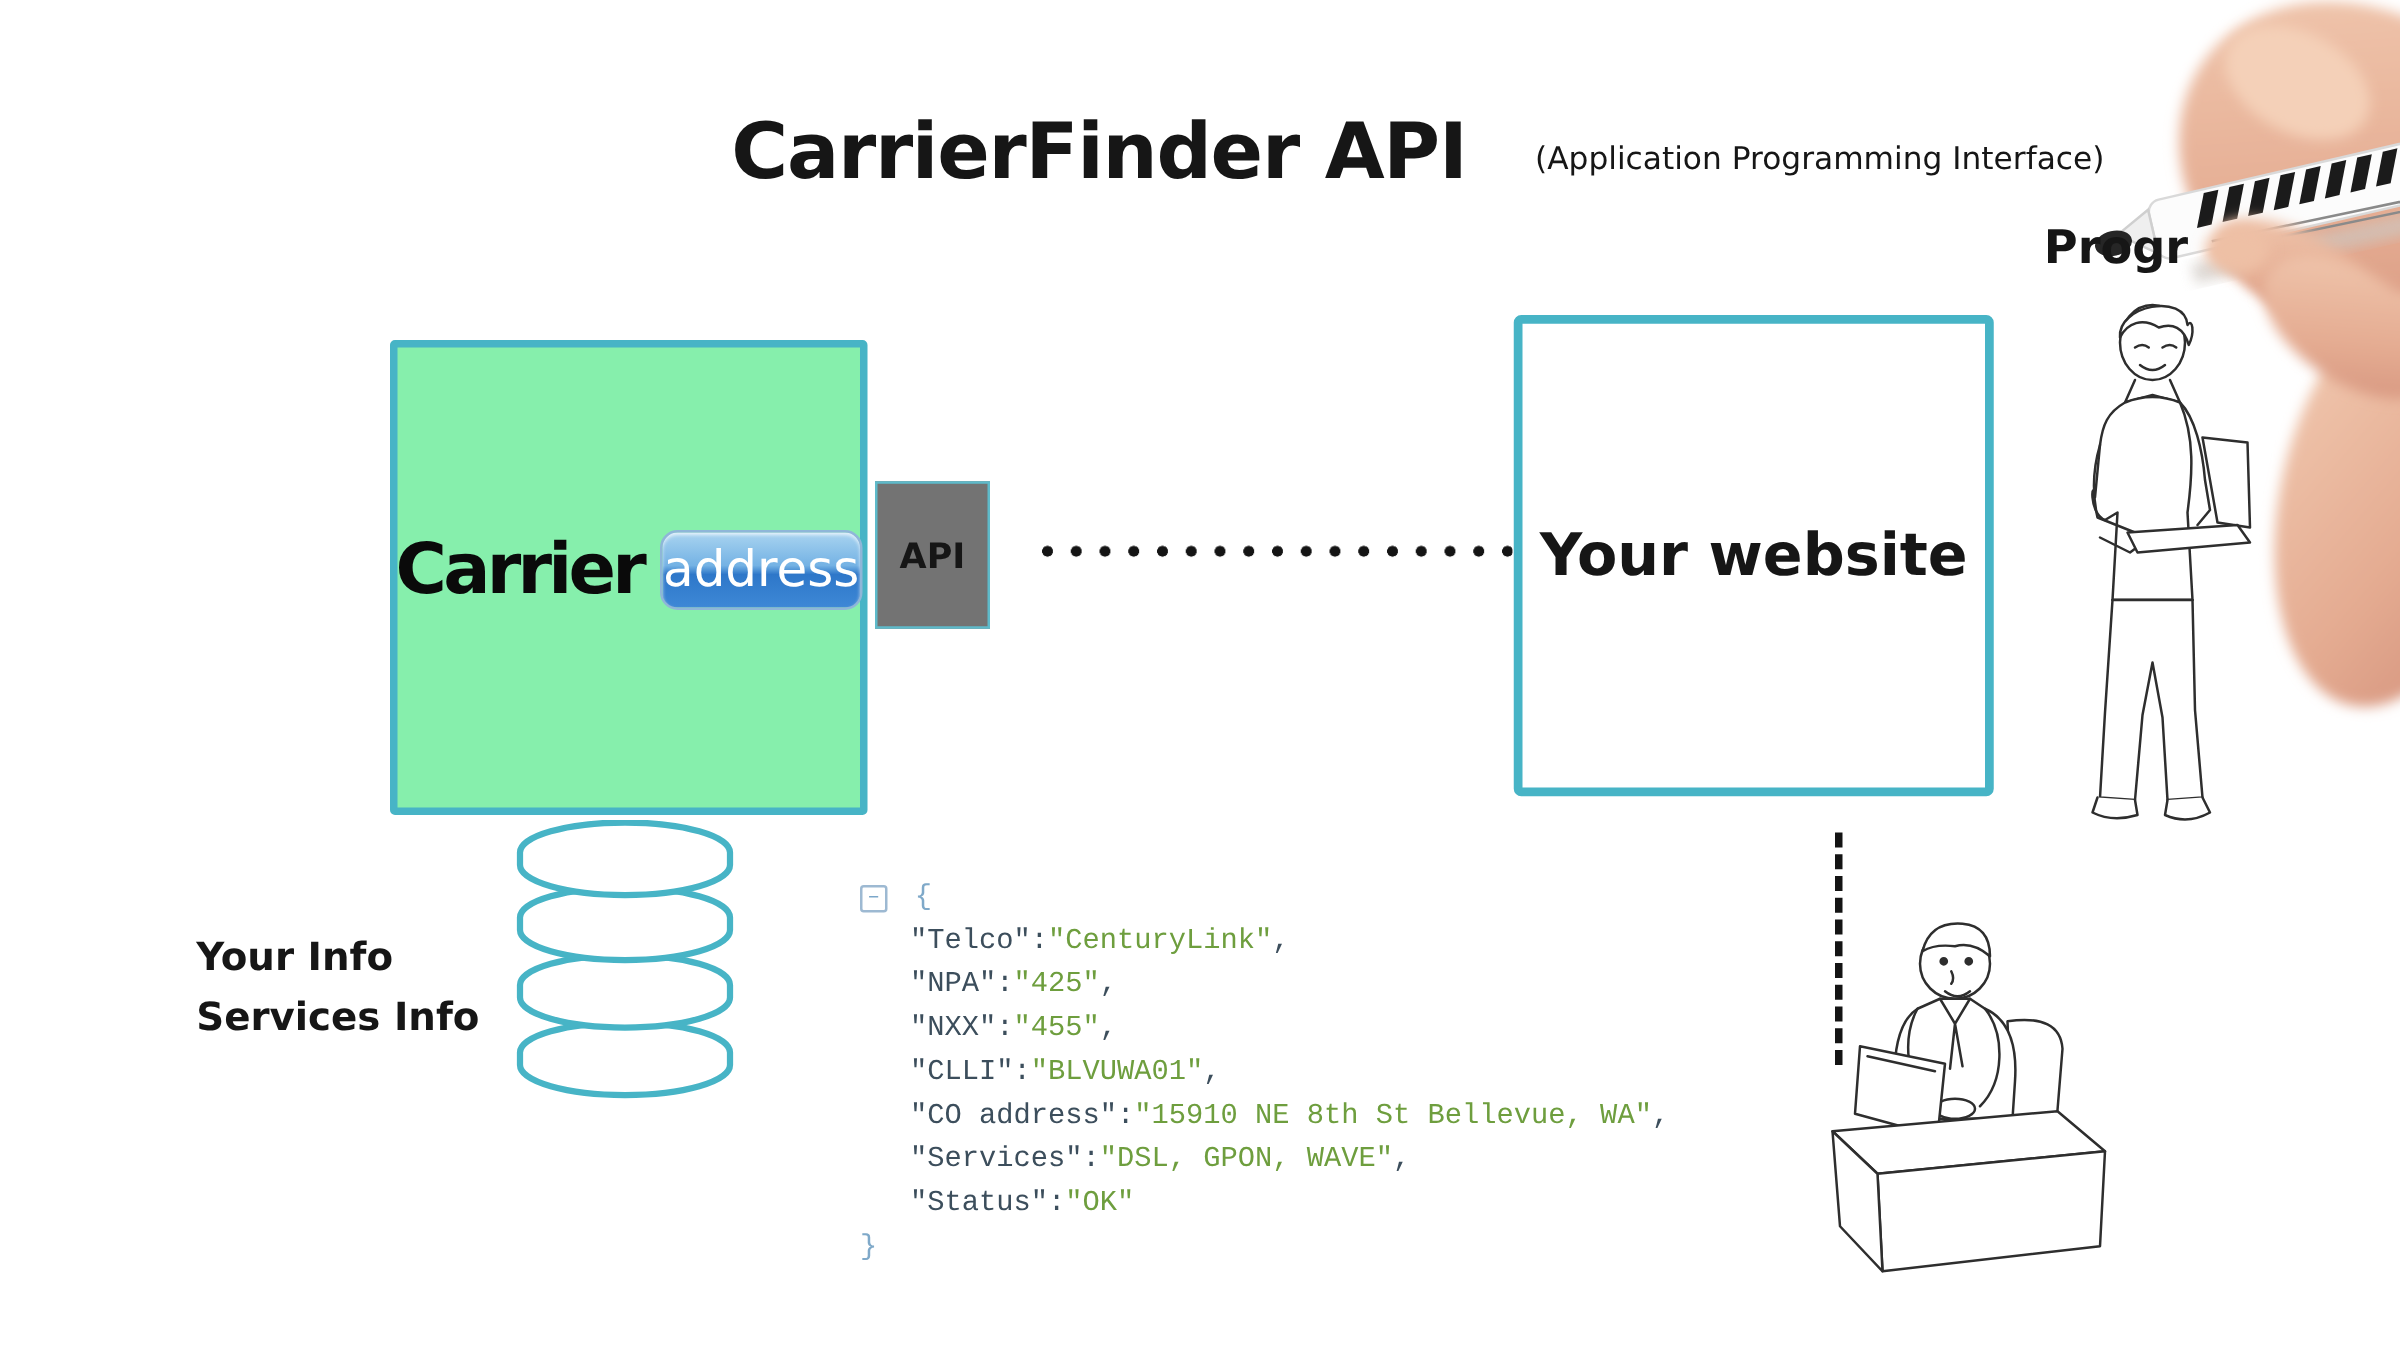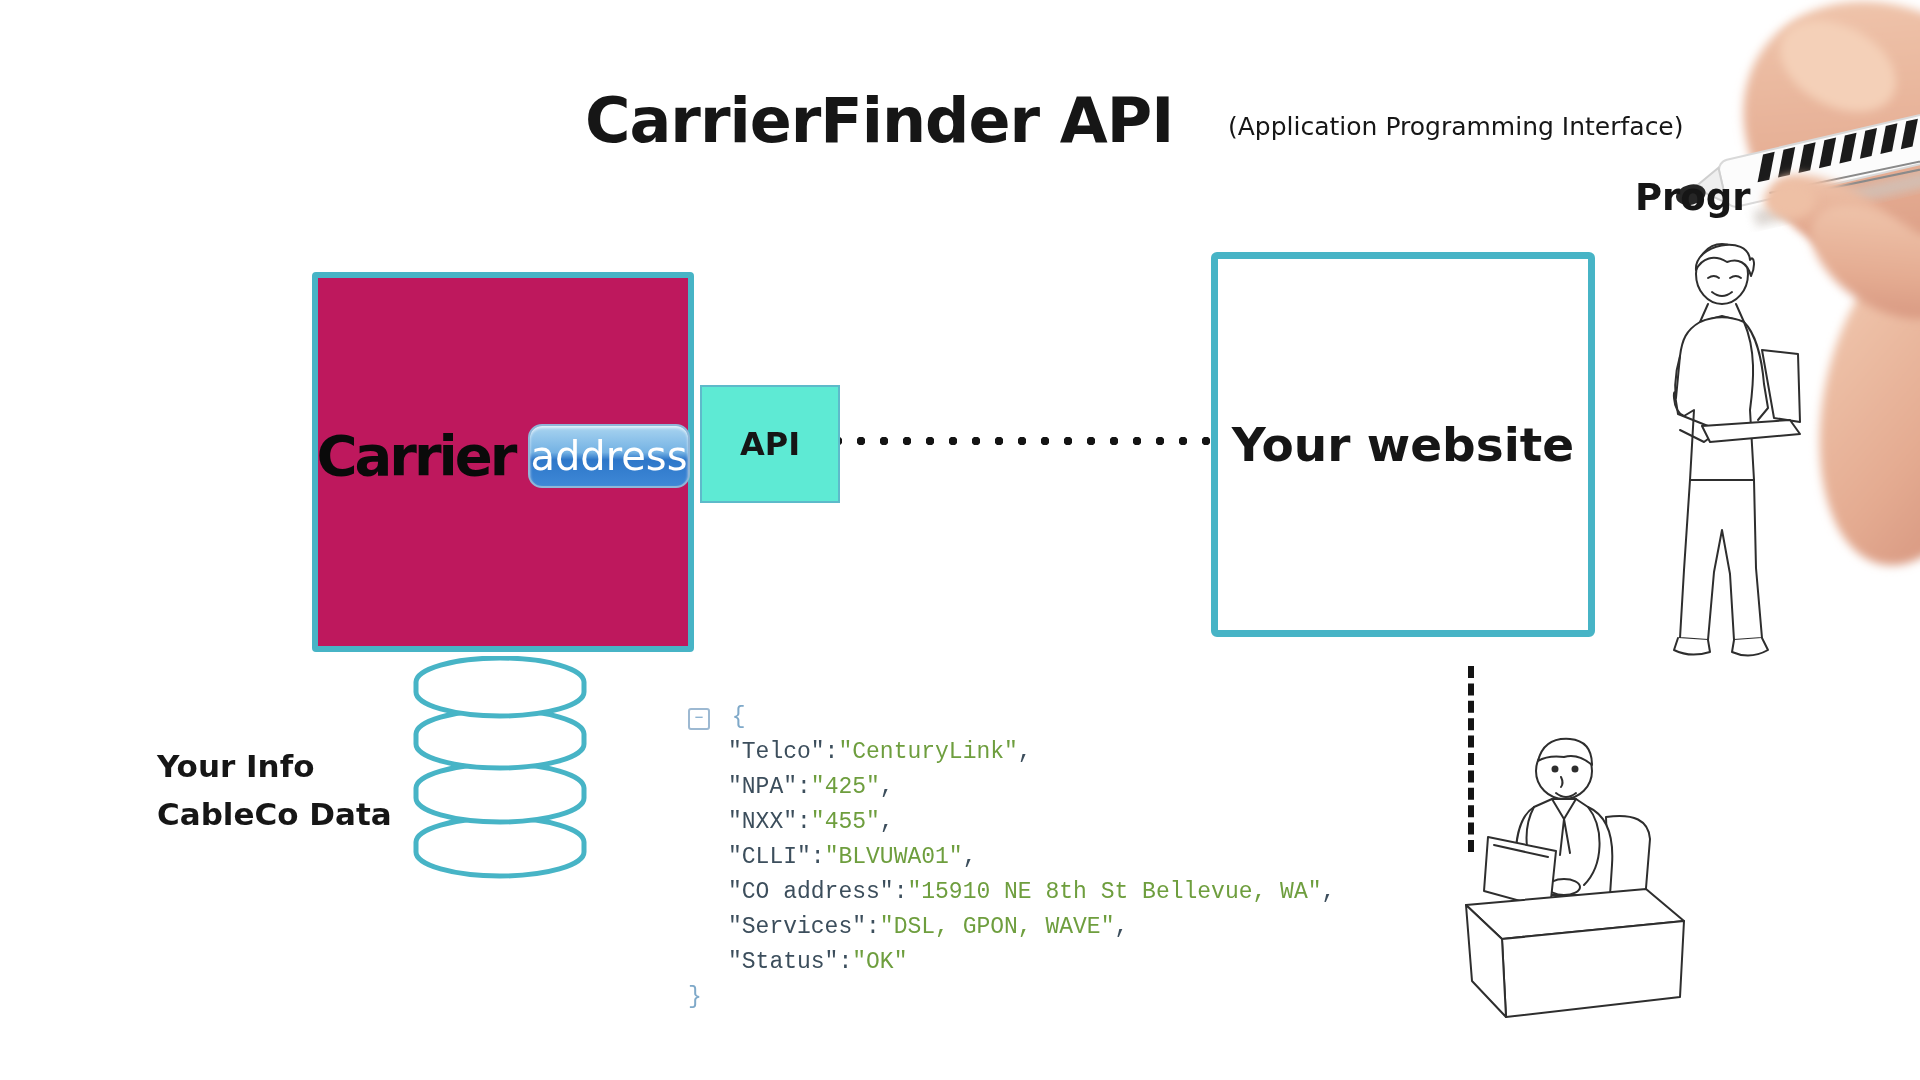--- a/index.html
+++ b/index.html
@@ -11,31 +11,31 @@
          font-family:"DejaVu Sans",sans-serif;color:var(--ink);padding-left:28px;}
   .abs{position:absolute;}
 
   
   .title{left:585px;top:84px;font-size:62px;font-weight:700;letter-spacing:-1px;white-space:nowrap;}
   .subtitle{left:1228px;top:112px;font-size:25px;font-weight:500;white-space:nowrap;}
   .writing-word{left:1635px;top:176px;font-size:37px;font-weight:600;white-space:nowrap;z-index:4;}
 
   
   .carrier-box{left:312px;top:272px;width:382px;height:380px;border:6px solid var(--teal);
-               border-radius:4px;background:#be185d;box-sizing:border-box;}
+               border-radius:4px;background:#86efac;box-sizing:border-box;}
   .logo-row{position:absolute;left:0;right:0;top:145px;display:flex;justify-content:center;
             align-items:center;gap:14px;}
   .brand-carrier{font-size:56px;font-weight:800;letter-spacing:-3px;color:#0a0a0a;}
   .brand-finder{display:flex;align-items:center;justify-content:center;width:158px;height:60px;
       border-radius:14px;color:#fff;font-size:40px;font-weight:500;letter-spacing:0;
       background:linear-gradient(180deg,var(--finder_top) 0%,#74B2E4 44%,var(--finder_bottom) 56%,#3E88D6 100%);
       border:2px solid #8fb6d8;box-shadow:inset 0 2px 3px rgba(255,255,255,.7);}
-  .api-box{left:700px;top:385px;width:140px;height:118px;border:2px solid #5ebacA;background:#5eead4;
+  .api-box{left:700px;top:385px;width:92px;height:118px;border:2px solid #5ebacA;background:#737373;
            box-sizing:border-box;display:flex;align-items:center;justify-content:center;
-           font-size:32px;font-weight:600;z-index:2;}
+           font-size:28px;font-weight:600;z-index:2;}
   .dotted-link{left:832px;top:434px;width:378px;height:14px;
       background-image:radial-gradient(circle 4.5px at 6px 7px,#141414 92%,transparent 100%);
       background-size:23px 14px;background-repeat:repeat-x;}
   .website-box{left:1211px;top:252px;width:384px;height:385px;border:7px solid var(--teal);
                border-radius:6px;background:#fff;box-sizing:border-box;
                display:flex;align-items:center;justify-content:center;font-size:47px;font-weight:600;}
   .dashed-vline{left:1468px;top:666px;height:186px;width:0;border-left:6px dashed #141414;}
 
   
   .db-cylinder{left:408px;top:656px;}
@@ -79,21 +79,21 @@
   <svg class="abs db-cylinder figure" width="185" height="242" viewBox="0 0 185 242">
     <g fill="#ffffff" stroke="#47B4C6" stroke-width="5" stroke-linejoin="round">
       <path d="M8,186 a84,24 0 0 1 168,0 l0,10 a84,24 0 0 1 -168,0 z"></path>
       <path d="M8,132 a84,24 0 0 1 168,0 l0,10 a84,24 0 0 1 -168,0 z"></path>
       <path d="M8,78  a84,24 0 0 1 168,0 l0,10 a84,24 0 0 1 -168,0 z"></path>
       <path d="M8,26  a84,24 0 0 1 168,0 l0,10 a84,24 0 0 1 -168,0 z"></path>
     </g>
   </svg>
 
   <div class="abs db-label l1">Your Info</div>
-  <div class="abs db-label l2">CableCo Data</div>
+  <div class="abs db-label l2">Services Info</div>
 
   <div class="abs json-block">
     <div class="json-row">
       <span class="collapse-toggle">−</span>
       <span class="b">{</span>
     </div>
     <div class="json-row json-indent">
       <span class="k">"Telco":</span><span class="v">"CenturyLink"</span><span class="k">,</span>
     </div>
     <div class="json-row json-indent">

